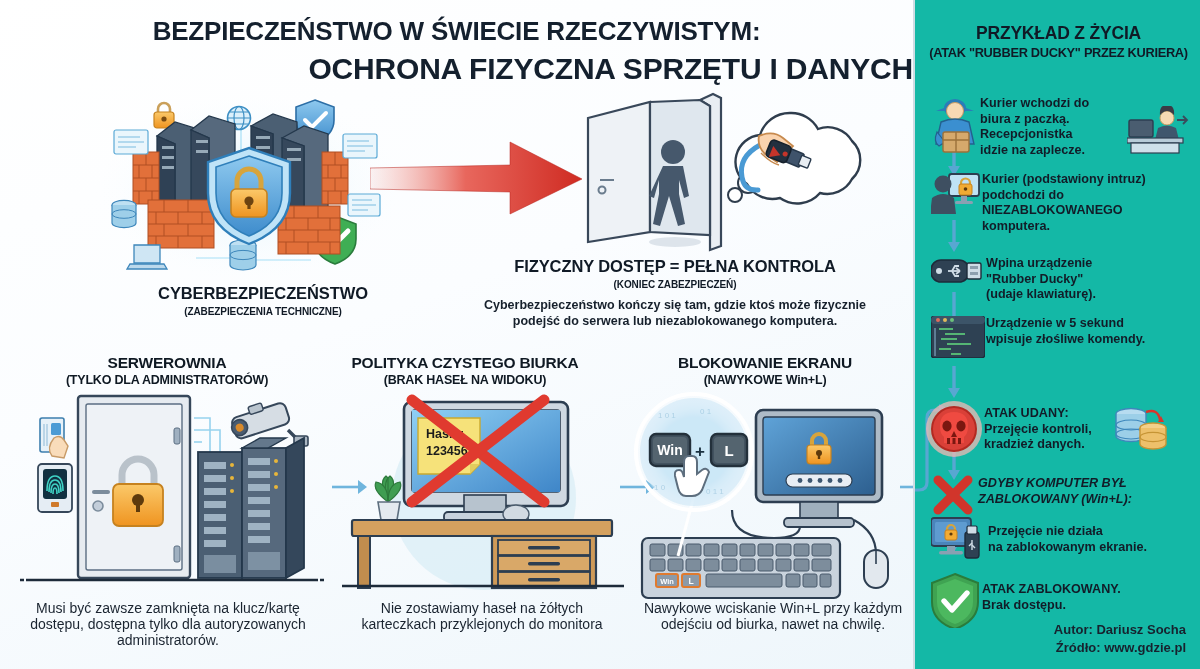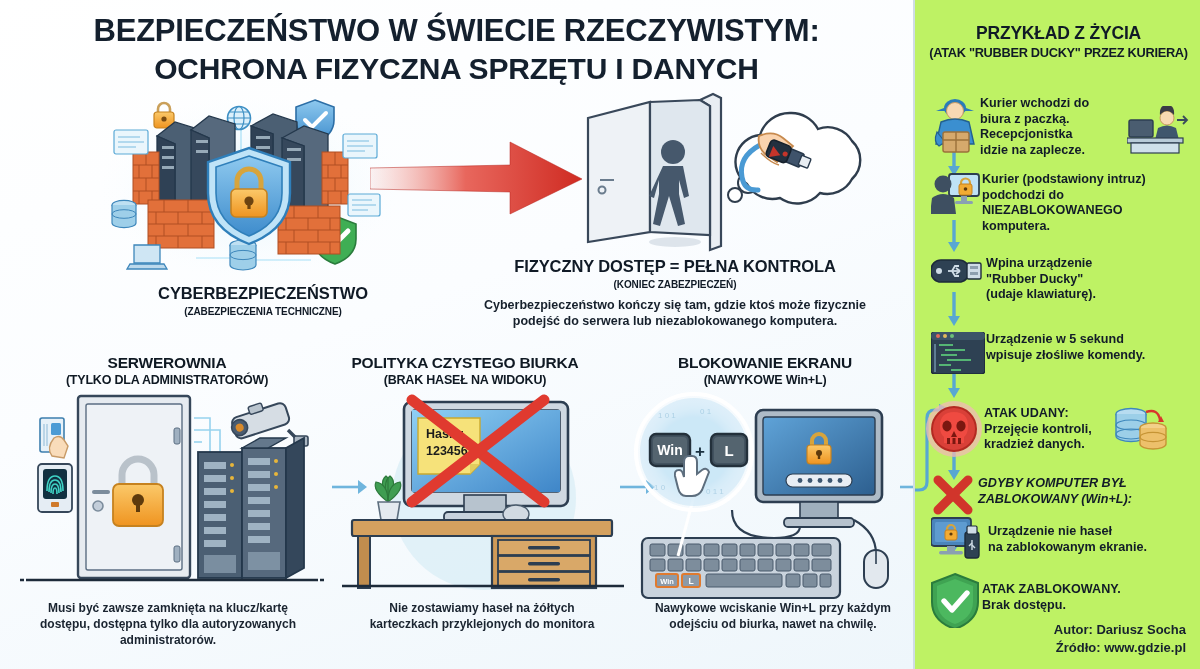--- a/index.html
+++ b/index.html
@@ -12,42 +12,42 @@
 
   
   .main {
     position: relative; width: 913px; height: 669px;
     background: linear-gradient(160deg,#ffffff 0%, #fbfdff 45%, #eef6fb 100%);
     overflow: hidden;
   }
   .title-wrap { position:absolute; top:12px; left:0; width:913px; text-align:center; }
   .title-l1, .title-l2 {
     font-weight: bold; color:#14202e; letter-spacing:-0.2px;
-    font-size: 31px; line-height: 38px; white-space: nowrap;
+    font-size: 26px; line-height: 38px; white-space: nowrap;
   }
-  .title-l2 { font-size: 30px; }
+  .title-l2 { font-size: 30px; text-align: right; }
 
   
   .cap { position:absolute; text-align:center; color:#101a26; }
   .cap .h1 { font-weight:bold; font-size:16.5px; line-height:20px; letter-spacing:-0.1px;}
   .cap .h2 { font-weight:bold; font-size:10px; line-height:17px; letter-spacing:-0.1px;}
   .cap .body { font-size:12.5px; line-height:16px; font-weight:bold; color:#16202c;}
-  .cap .foot { font-size:12px; line-height:16px; font-weight:bold; color:#1a2430;}
+  .cap .foot { font-size:14px; line-height:16px; font-weight:normal; color:#1a2430;}
 
   .sec-h { position:absolute; text-align:center; }
   .sec-h .t1 { font-weight:bold; font-size:15.5px; line-height:19px; color:#0f1923; letter-spacing:-0.2px;}
   .sec-h .t2 { font-weight:bold; font-size:12.5px; line-height:16px; color:#0f1923; letter-spacing:-0.2px;}
 
   svg { display:block; }
   .abs { position:absolute; }
 
   
   .sidebar {
     position: relative; width: 287px; height: 669px;
-    background:#bef264; border-left: 2px solid #cfdde4;
+    background:#14b8a6; border-left: 2px solid #cfdde4;
   }
   .sb-title { position:absolute; top:22px; left:0; width:287px; text-align:center; }
   .sb-title .a { font-weight:bold; font-size:17.5px; line-height:22px; color:#101a26; letter-spacing:-0.2px;}
   .sb-title .b { font-weight:bold; font-size:12.8px; line-height:17px; color:#101a26; letter-spacing:-0.3px;}
   .step { position:absolute; display:flex; align-items:flex-start; gap:1px; }
   .step .txt { font-size:12.6px; line-height:15.6px; font-weight:bold; color:#121c28; }
   .credit { position:absolute; right:14px; bottom:12px; text-align:right;
             font-size:13px; line-height:18px; font-weight:bold; color:#17222e;}
 </style>
 </head>
@@ -693,21 +693,21 @@
             <rect x="39" y="16" width="8" height="3"></rect>
           </g>
       </svg>
       <div class="txt">
         <div>Wpina urządzenie</div>
           <div>"Rubber Ducky"</div>
         <div>(udaje klawiaturę).</div>
       </div>
     </div>
 
-    <div class="step" style="left:16px; top:332px; width:262px;">
+    <div class="step" style="left:16px; top:316px; width:262px;">
       <svg width="54" height="42" viewBox="0 0 54 42">
         <rect x="0" y="0" width="54" height="42" rx="4" fill="#2e4153" stroke="#1d2b3a" stroke-width="1.6"></rect>
         <rect x="0" y="0" width="54" height="8" rx="4" fill="#3c5468"></rect>
         <g>
             <circle cx="7" cy="4" r="2" fill="#e06b5c"></circle>
             <circle cx="14" cy="4" r="2" fill="#e0b95c"></circle>
            <circle cx="21" cy="4" r="2" fill="#6cc07a"></circle>
           </g>
         <g stroke="#5fd27e" stroke-width="1.6">
           <path d="M8 13 h14"></path>
@@ -791,21 +791,21 @@
           <rect x="34" y="16" width="14" height="26" rx="3" fill="#2e4153" stroke="#1d2b3a" stroke-width="1.4"></rect>
           <rect x="36" y="10" width="10" height="8" rx="1.2" fill="#cfdce6" stroke="#1d2b3a" stroke-width="1.2"></rect>
           <g stroke="#cfdce6" stroke-width="1.4" fill="none">
             <path d="M41 24 v10"></path>
               <path d="M41 27 l-3 3"></path>
               <path d="M41 29 l3 3"></path>
           </g>
         </g>
       </svg>
       <div class="txt" style="padding-top:8px;">
-        <div>Urządzenie nie haseł</div>
+        <div>Przejęcie nie działa</div>
           <div>na zablokowanym ekranie.</div>
       </div>
     </div>
 
     <div class="step" style="left:14px; top:572px; width:268px;">
       <svg width="52" height="56" viewBox="0 0 52 56">
         <path d="M26 2 L49 11 v19 c0 15 -12 23 -23 27 C14 53 3 45 3 30 V11z" fill="#3fa352" stroke="#2a7c3c" stroke-width="2"></path>
         <path d="M26 7 L44 14 v16 c0 12 -9 19 -18 22 C17 49 8 42 8 30 V14z" fill="#4cb85f"></path>
         <path d="M15 29 l8 9 15 -17" fill="none" stroke="#ffffff" stroke-width="5.4" stroke-linecap="round" stroke-linejoin="round"></path>
       </svg>

